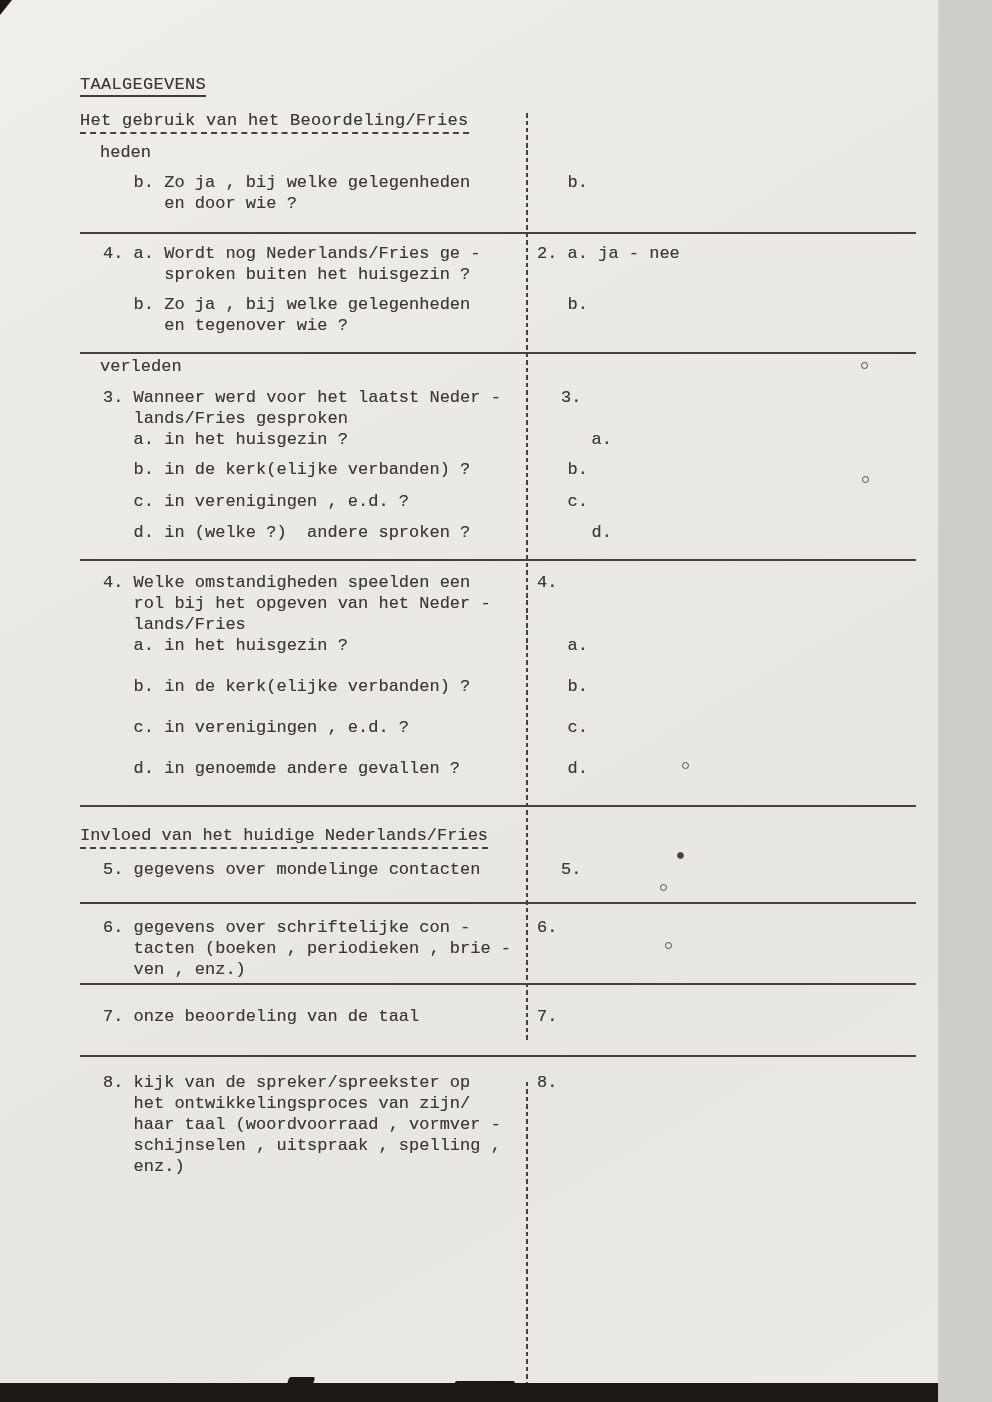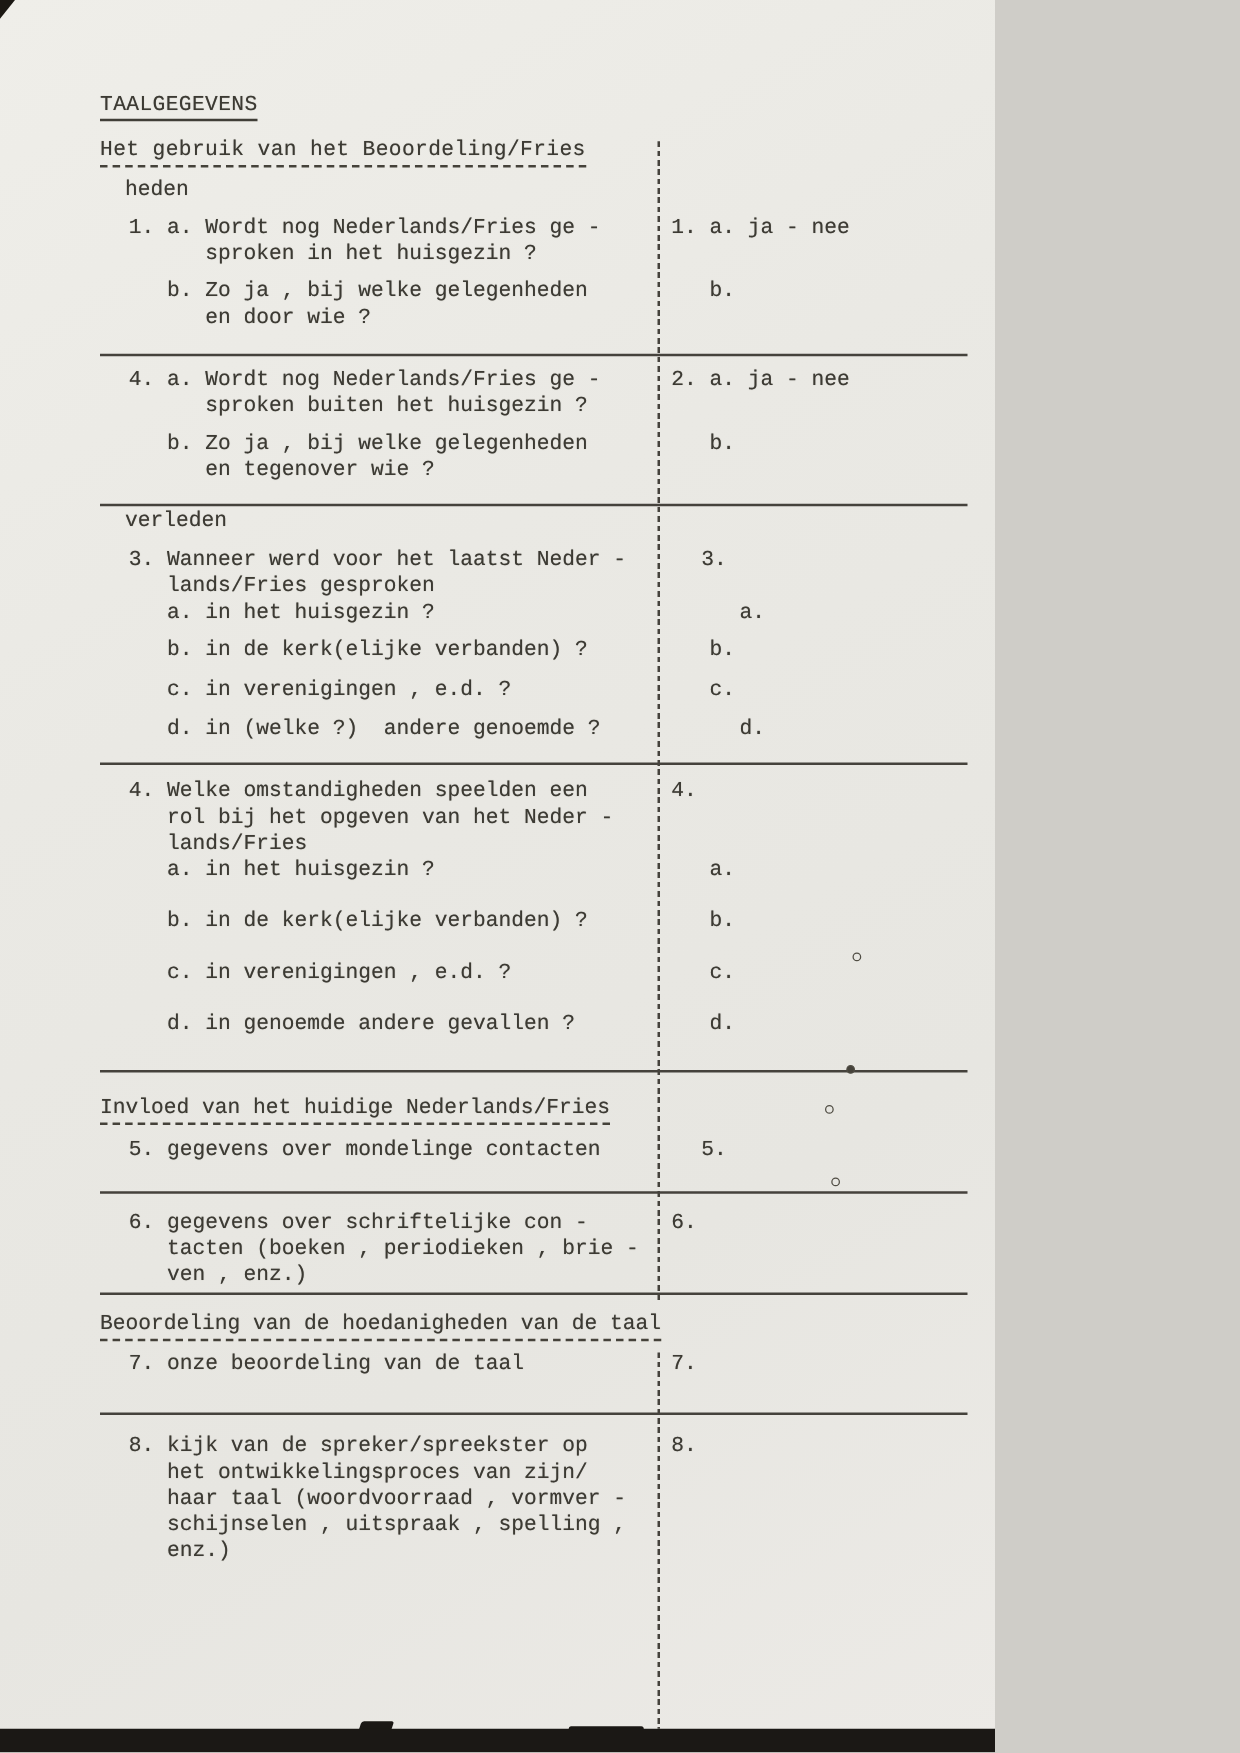--- a/index.html
+++ b/index.html
@@ -1,18 +1,18 @@
 <!DOCTYPE html>
 <html><head>
 <meta charset="utf-8">
 <style>
   html,body{margin:0;padding:0;background:#cfcdc8;}
   .paper{
     position:relative;
-    width:796px;height:1402px;
+    width:938px;height:1402px;
     background:linear-gradient(150deg,#efeee9 0%,#eae9e4 35%,#e7e6e1 70%,#eceae6 100%);
     box-sizing:border-box;
     padding:0 22px 0 80px;
     overflow:hidden;
     font-family:"Liberation Mono","DejaVu Sans Mono",monospace;
     font-size:17px;line-height:21px;
     color:#3c3a33;
     text-shadow:0 0 0.6px rgba(60,58,51,0.55);
   }
   .title{
@@ -96,25 +96,20 @@
   <div class="corner-tl"></div>
   <div class="vline seg1"></div>
   <div class="vline seg2"></div>
 
   <h1 class="title">TAALGEGEVENS</h1>
   <h2 class="subtitle">Het gebruik van het Beoordeling/Fries</h2>
 
   <section class="sec sec1">
     <div class="sublabel">heden</div>
     <div class="row mt9">
-      <div class="q">1. a. Wordt nog Nederlands/Fries ge -
-      sproken in het huisgezin ?</div>
-      <div class="a">1. a. ja - nee</div>
-    </div>
-    <div class="row mt9">
       <div class="q">   b. Zo ja , bij welke gelegenheden
       en door wie ?</div>
       <div class="a">   b.</div>
     </div>
   </section>
 
   <section class="sec sec2">
     <div class="row">
       <div class="q">4. a. Wordt nog Nederlands/Fries ge -
       sproken buiten het huisgezin ?</div>
@@ -139,21 +134,21 @@
     </div>
     <div class="row mt9">
       <div class="q">   b. in de kerk(elijke verbanden) ?</div>
       <div class="a">   b.</div>
     </div>
     <div class="row mt11">
       <div class="q">   c. in verenigingen , e.d. ?</div>
       <div class="a">   c.</div>
     </div>
     <div class="row mt10">
-      <div class="q">   d. in (welke ?)  andere genoemde ?</div>
+      <div class="q">   d. in (welke ?)  andere sproken ?</div>
       <div class="a">   d.</div>
     </div>
   </section>
 
   <section class="sec sec4">
     <div class="row">
       <div class="q">4. Welke omstandigheden speelden een
    rol bij het opgeven van het Neder -
    lands/Fries
    a. in het huisgezin ?</div>
@@ -187,21 +182,20 @@
   <section class="sec sec6">
     <div class="row">
       <div class="q">6. gegevens over schriftelijke con -
    tacten (boeken , periodieken , brie -
    ven , enz.)</div>
       <div class="a">6.</div>
     </div>
   </section>
 
   <section class="sec sec7">
-    <div class="heading">Beoordeling van de hoedanigheden van de taal</div>
     <div class="row mt8">
       <div class="q">7. onze beoordeling van de taal</div>
       <div class="a">7.</div>
     </div>
   </section>
 
   <section class="sec sec8 last">
     <div class="row">
       <div class="q">8. kijk van de spreker/spreekster op
    het ontwikkelingsproces van zijn/

